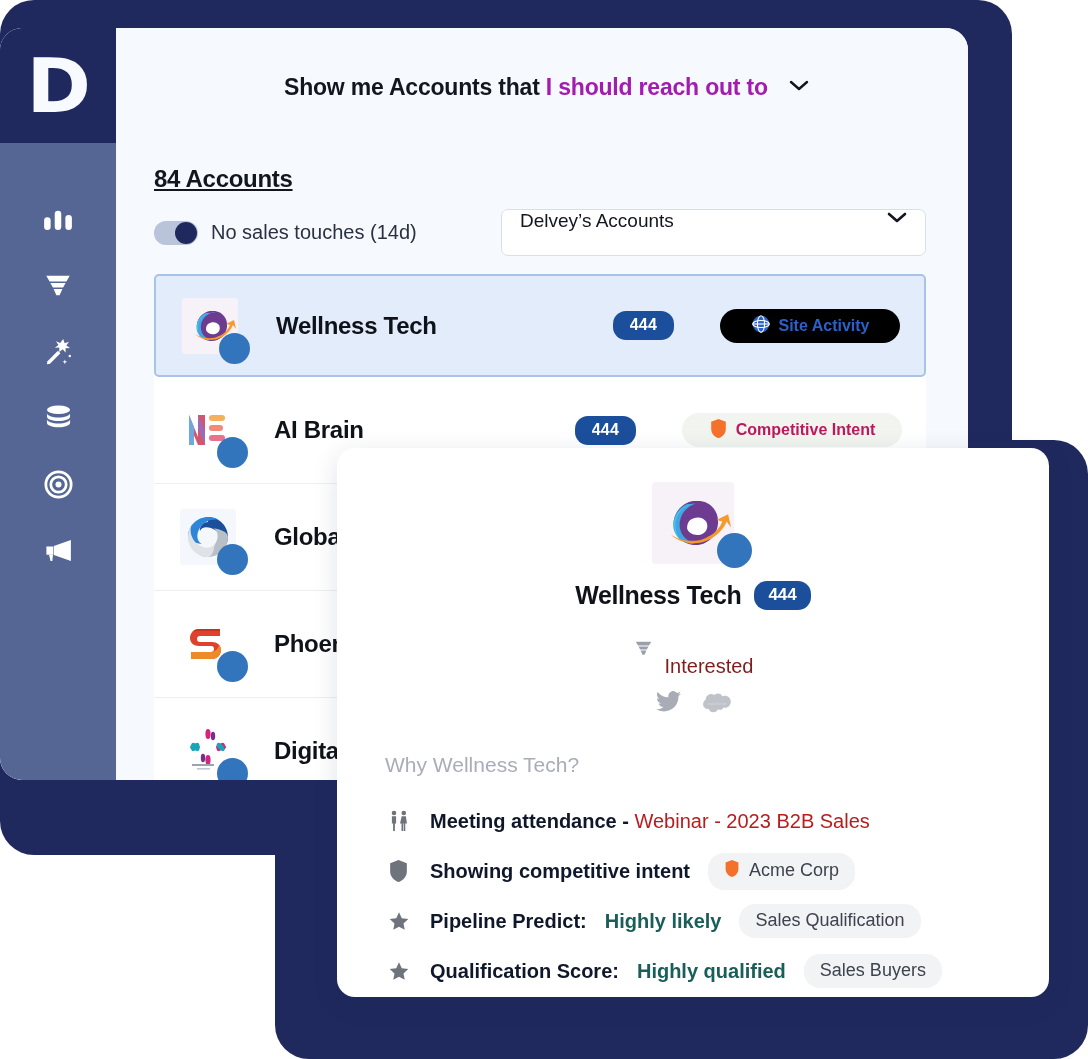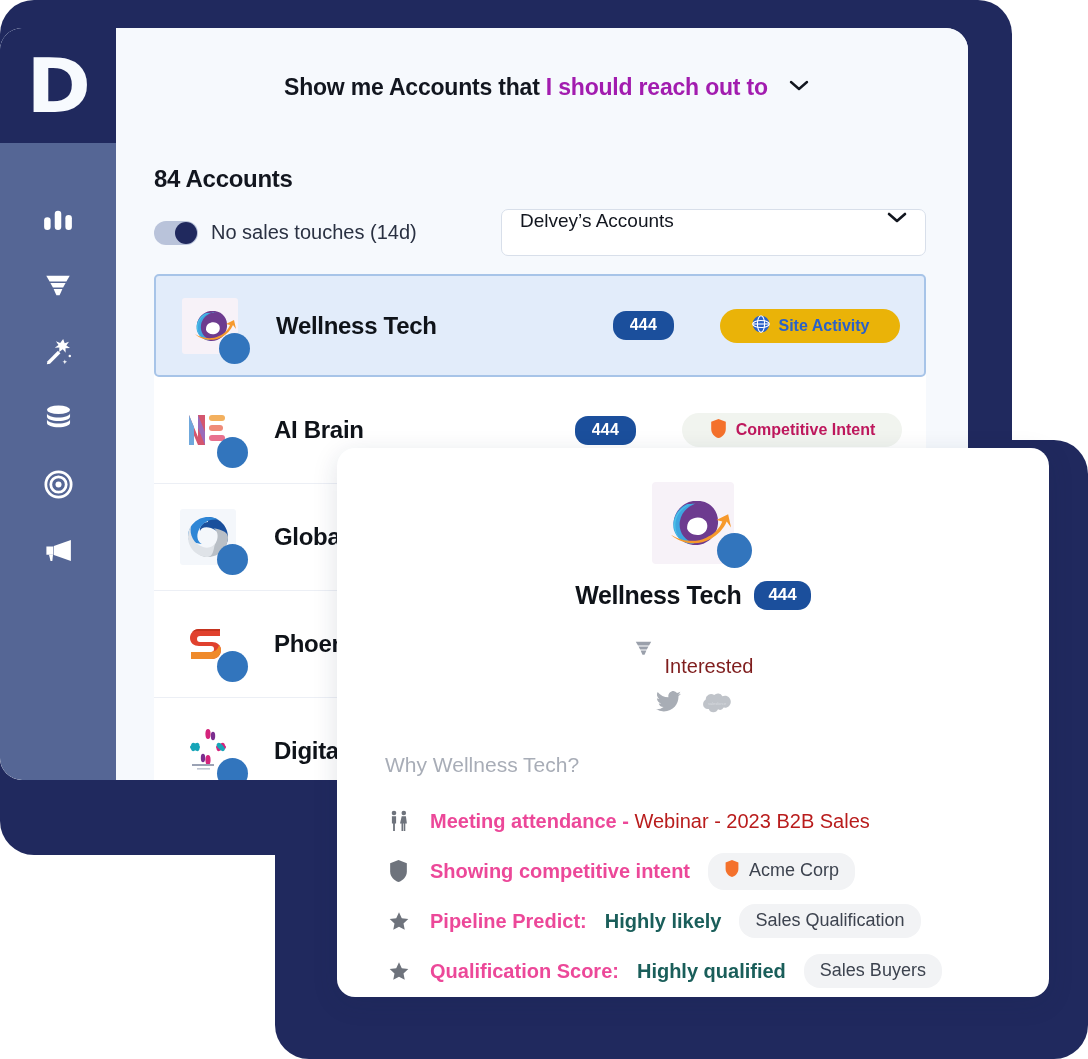--- a/index.html
+++ b/index.html
@@ -94,20 +94,21 @@
     margin-left: 14px;
     vertical-align: 3px;
   }
 
   .accounts-count {
     font-size: 24px;
     font-weight: 700;
     color: #12161f;
     margin: 22px 0 0 38px;
     letter-spacing: -0.3px;
+    text-decoration: underline;
   }
 
   .filter-row {
     display: flex; align-items: center;
     margin: 16px 0 0 38px;
     padding-right: 42px;
   }
   .toggle {
     width: 44px; height: 24px;
     border-radius: 12px;
@@ -208,21 +209,21 @@
     width: 176px;
     margin-left: 46px;
     display: flex; align-items: center; justify-content: center;
     gap: 8px;
     height: 34px;
     border-radius: 17px;
     font-size: 16px;
     font-weight: 700;
     white-space: nowrap;
   }
-  .signal-site { background: #eab308; color: #2a61c8; width: 180px; }
+  .signal-site { background: #000000; color: #2a61c8; width: 180px; }
   .signal-comp { background: #f1f4ef; color: #be185d; width: 220px; }
 
   
   .detail-card {
     position: absolute;
     left: 337px; top: 448px;
     width: 712px; height: 549px;
     background: #ffffff;
     border-radius: 18px;
     box-shadow: 0 6px 26px rgba(25,35,70,0.13);
@@ -278,21 +279,21 @@
     display: flex; align-items: center;
     height: 50px;
     gap: 18px;
     font-size: 20px;
     white-space: nowrap;
   }
   .reason-icon {
     width: 27px; display: flex; align-items: center; justify-content: center;
     flex: 0 0 auto;
   }
-  .r-strong { font-weight: 700; color: #ec4899; }
+  .r-strong { font-weight: 700; color: #0f172a; }
   .r-normal { color: #b91c1c; }
   .r-link { color: #2a61c8; }
   .r-green { color: #1a5e5a; font-weight: 700; }
   .chip {
     background: #f2f3f5;
     border-radius: 16px;
     padding: 6px 16px 7px;
     font-size: 18px;
     color: #3d434f;
     display: inline-flex; align-items: center; gap: 9px;

